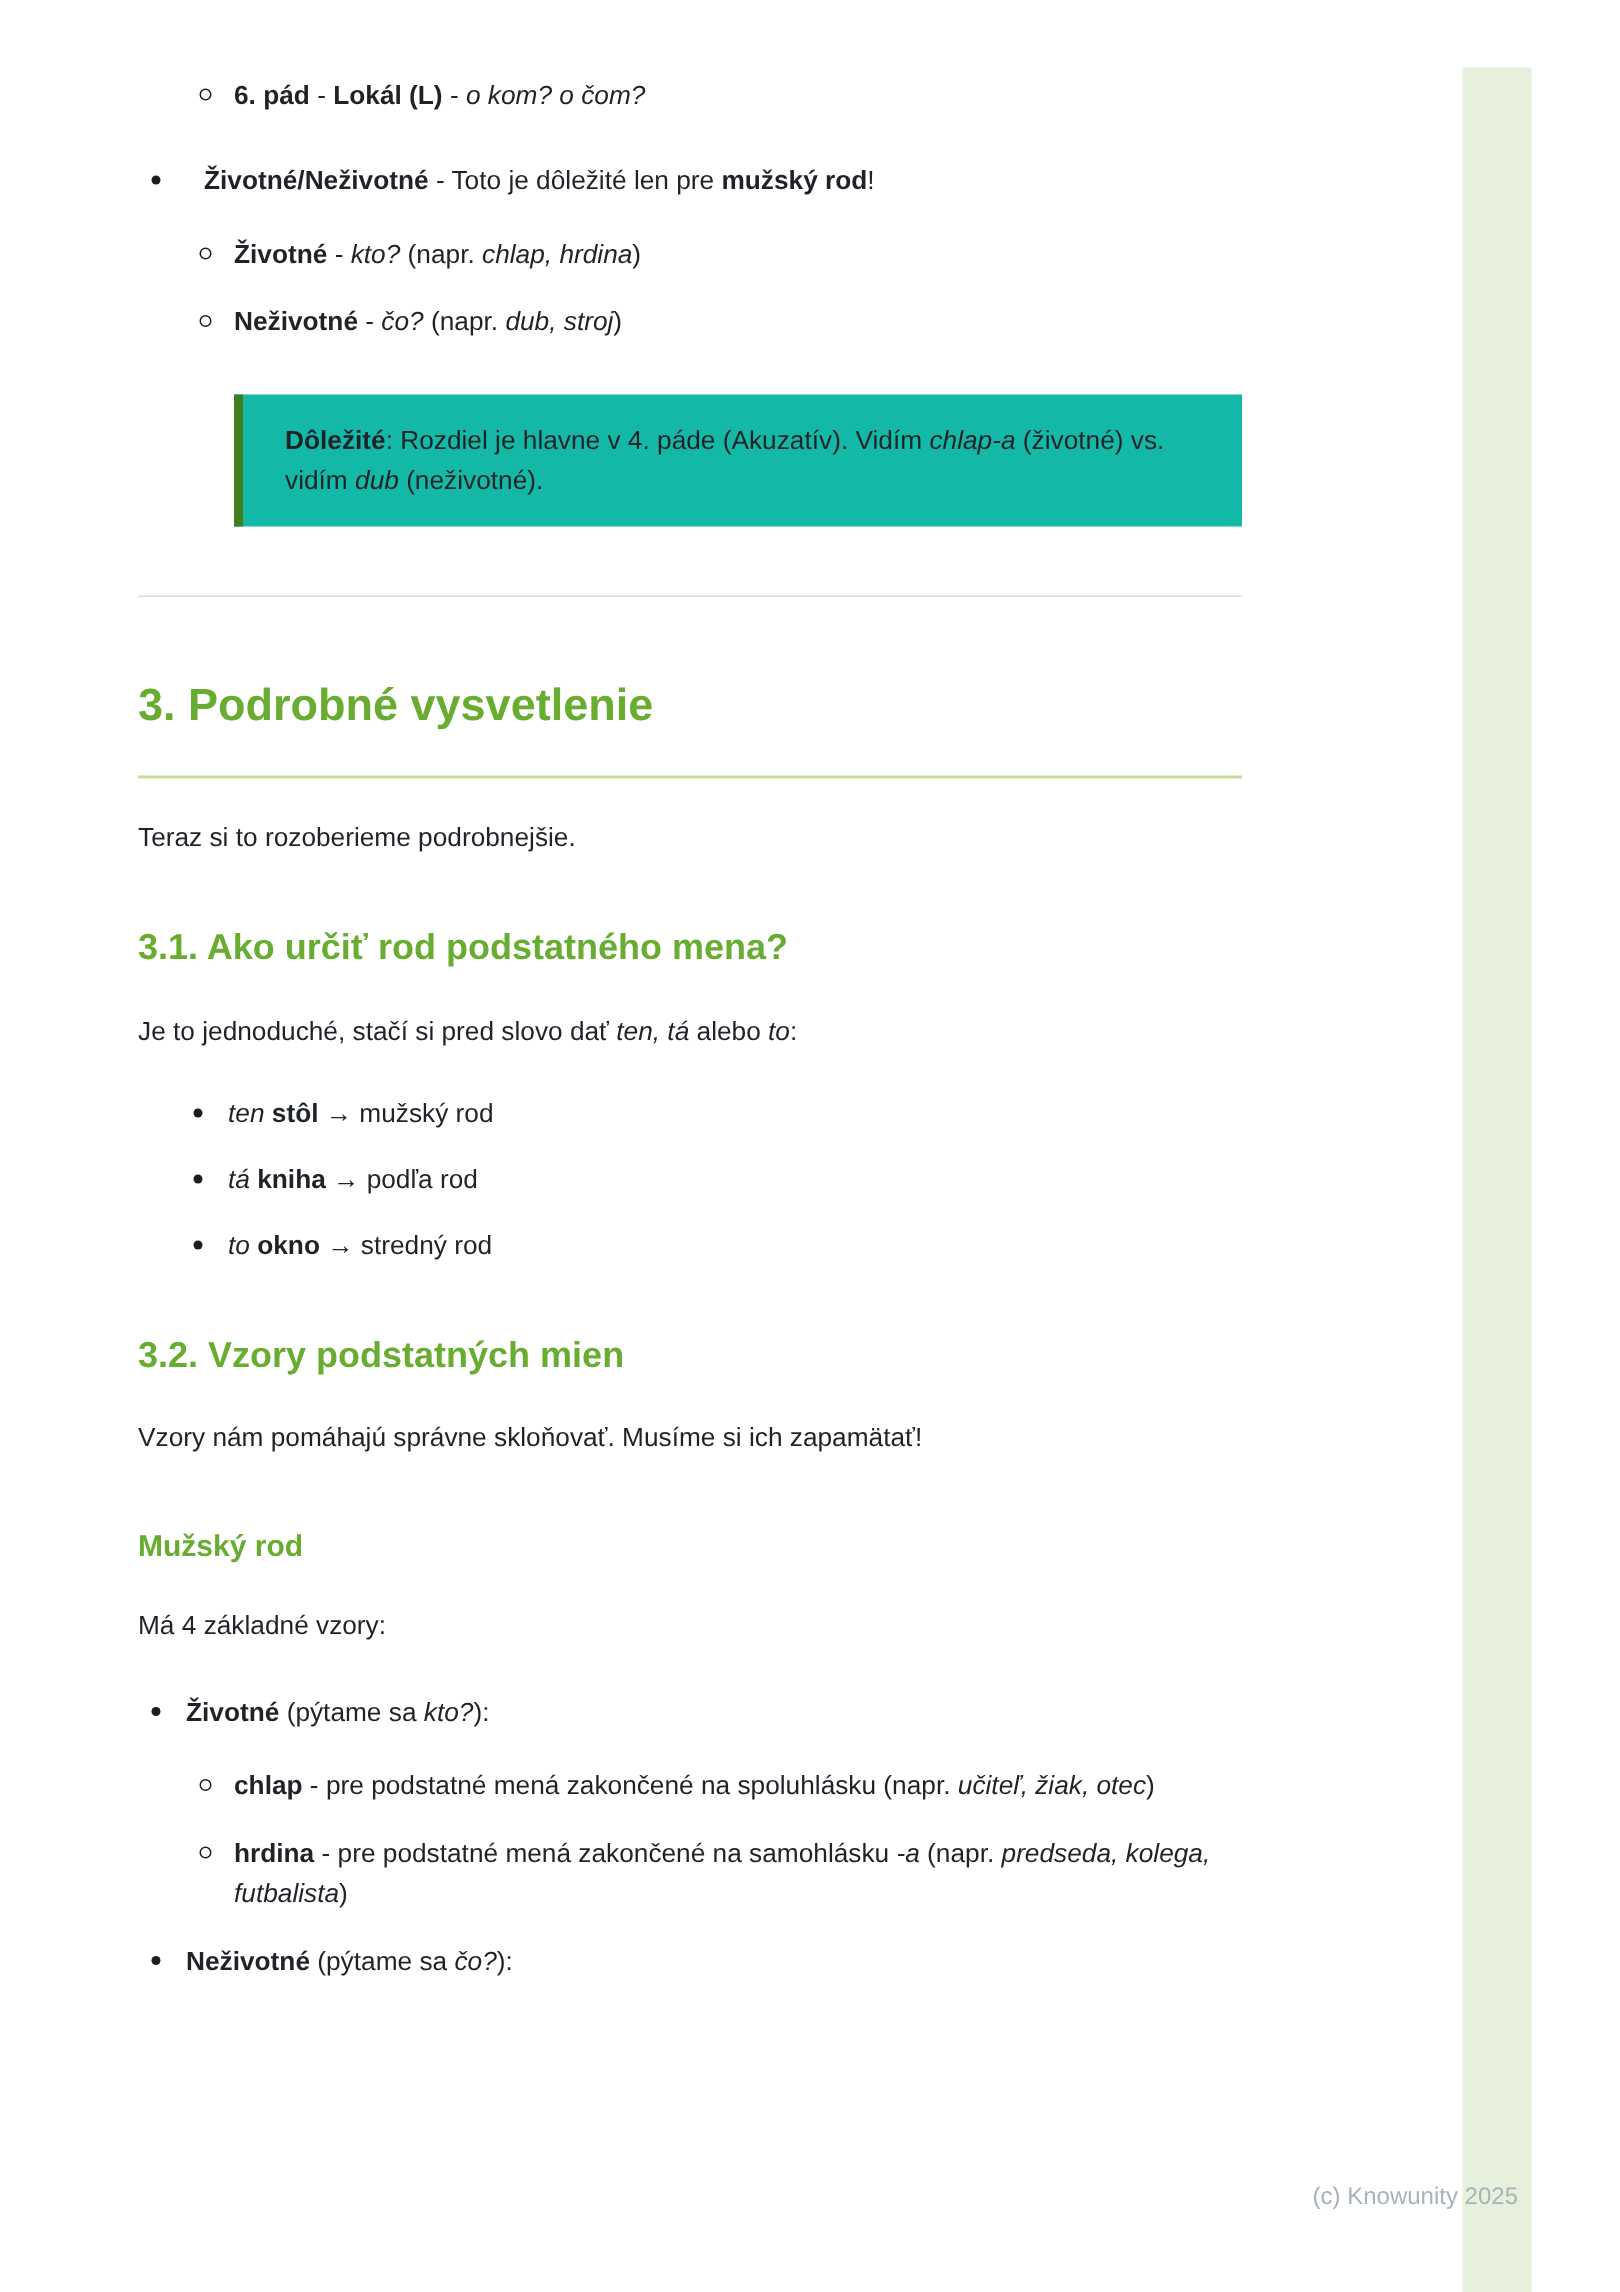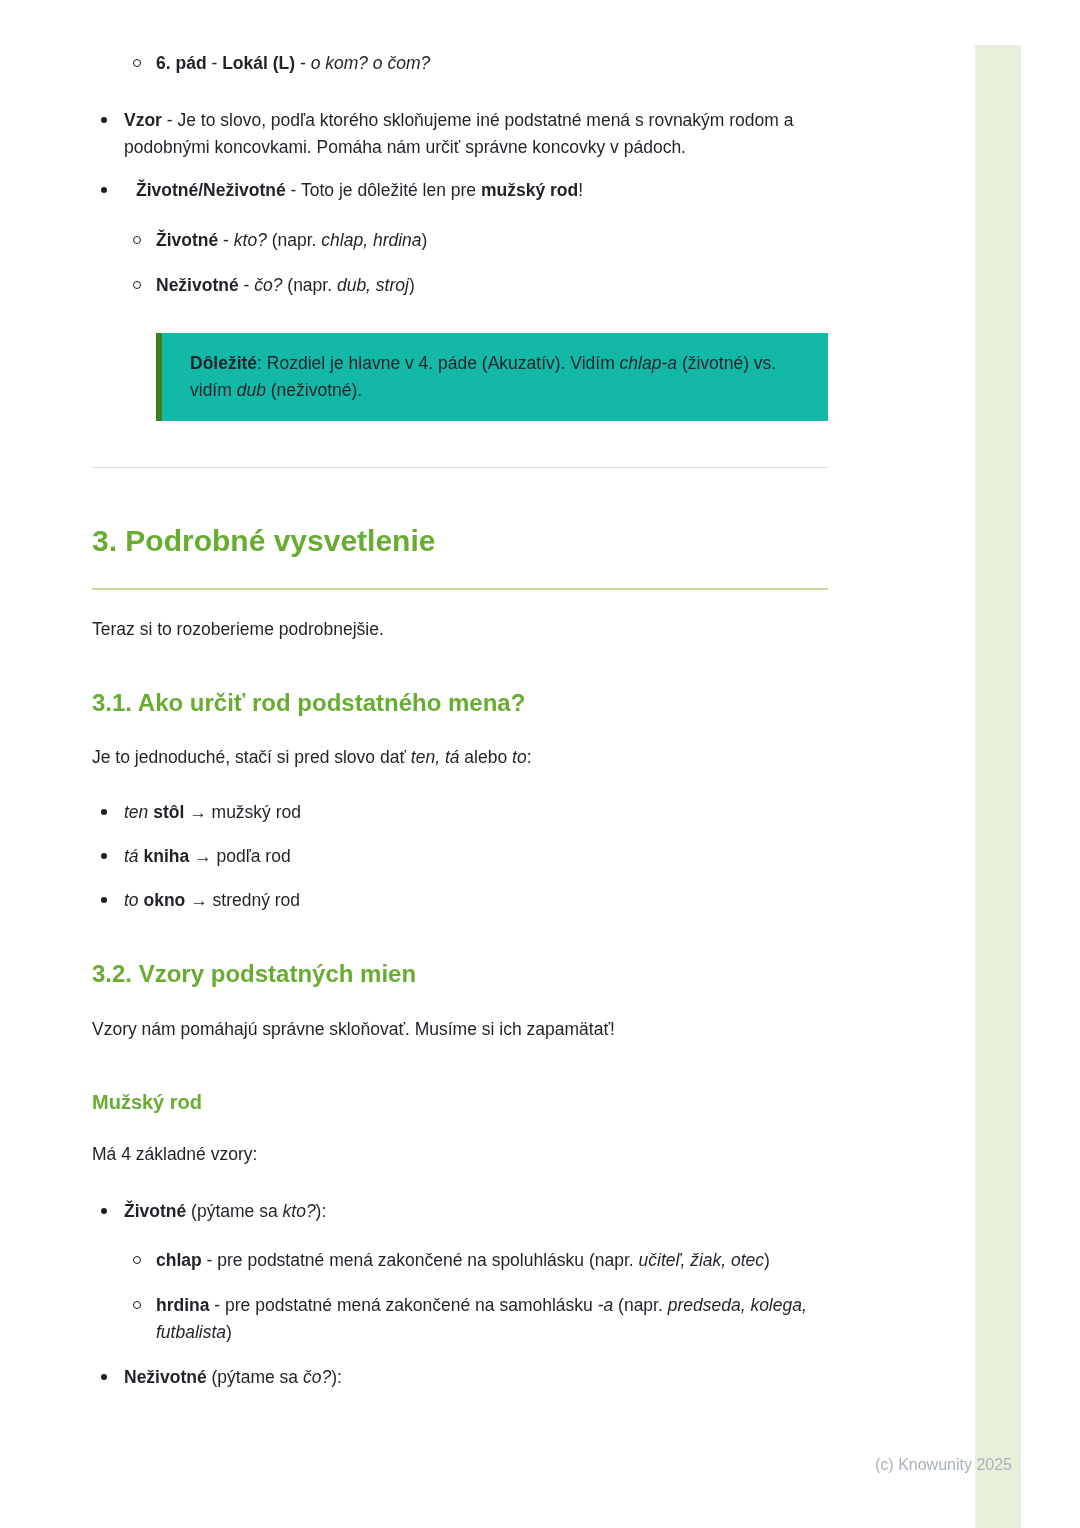--- a/index.html
+++ b/index.html
@@ -75,21 +75,21 @@
   }
   h4{
     margin:46px 0 0 0;
     font-size:20px;
     line-height:1.3;
     color:#68ad32;
     font-weight:700;
   }
   p.para{margin:26px 0 0 0;}
   ul.gender-list{margin-top:28px;padding-left:32px;}
-  ul.gender-list li{margin-bottom:17px;}
+  ul.gender-list li{margin-bottom:17px;margin-left:28px;}
   ul.vzory-list{margin-top:30px;}
   ul.vzory-list > li{margin-bottom:16px;}
   .watermark{
     position:absolute;
     right:68px;bottom:50px;
     font-size:16px;
     color:#a9b2ba;
   }
 </style>
 </head>
@@ -100,23 +100,20 @@
 
   <div class="content">
 
     <ul class="lvl2 case-list">
       <li class="circle">
         <span><span style="font-weight: 700;">6. pád</span><span> - </span><span style="font-weight: 700;">Lokál (L)</span><span> - </span><span style="font-style: italic;">o kom? o čom?</span></span>
       </li>
     </ul>
 
     <ul class="lvl1 main-list">
-      <li class="disc">
-        <span><span style="font-weight: 700;">Vzor</span><span> - Je to slovo, podľa ktorého skloňujeme iné podstatné mená s rovnakým rodom a podobnými koncovkami. Pomáha nám určiť správne koncovky v pádoch.</span></span>
-      </li>
       <li class="disc">
         <span><span style="font-weight: 700; margin-left: 12px;">Životné/Neživotné</span><span> - Toto je dôležité len pre </span><span style="font-weight: 700;">mužský rod</span><span>!</span></span>
         <ul class="nested">
           <li class="circle">
             <span><span style="font-weight: 700;">Životné</span><span> - </span><span style="font-style: italic;">kto?</span><span> (napr. </span><span style="font-style: italic;">chlap, hrdina</span><span>)</span></span>
           </li>
           <li class="circle">
             <span><span style="font-weight: 700;">Neživotné</span><span> - </span><span style="font-style: italic;">čo?</span><span> (napr. </span><span style="font-style: italic;">dub, stroj</span><span>)</span></span>
           </li>
         </ul>

